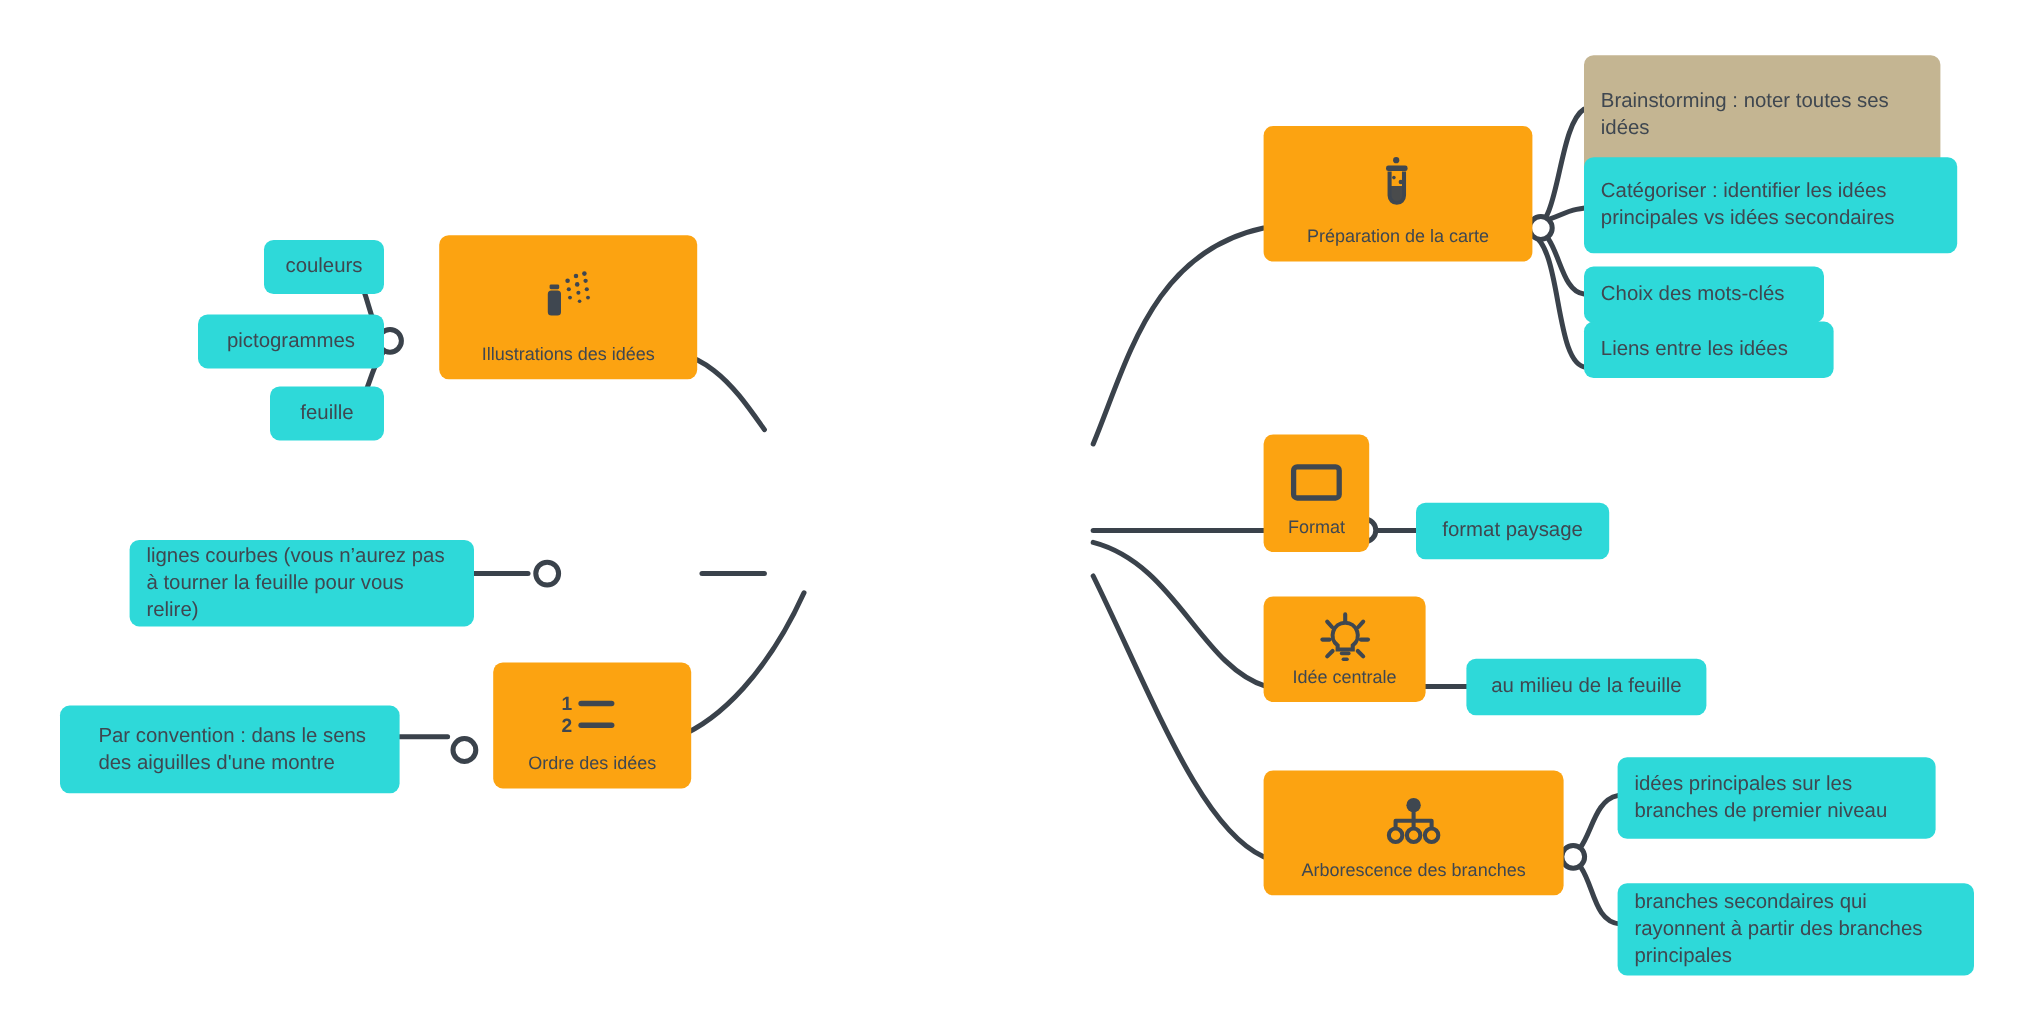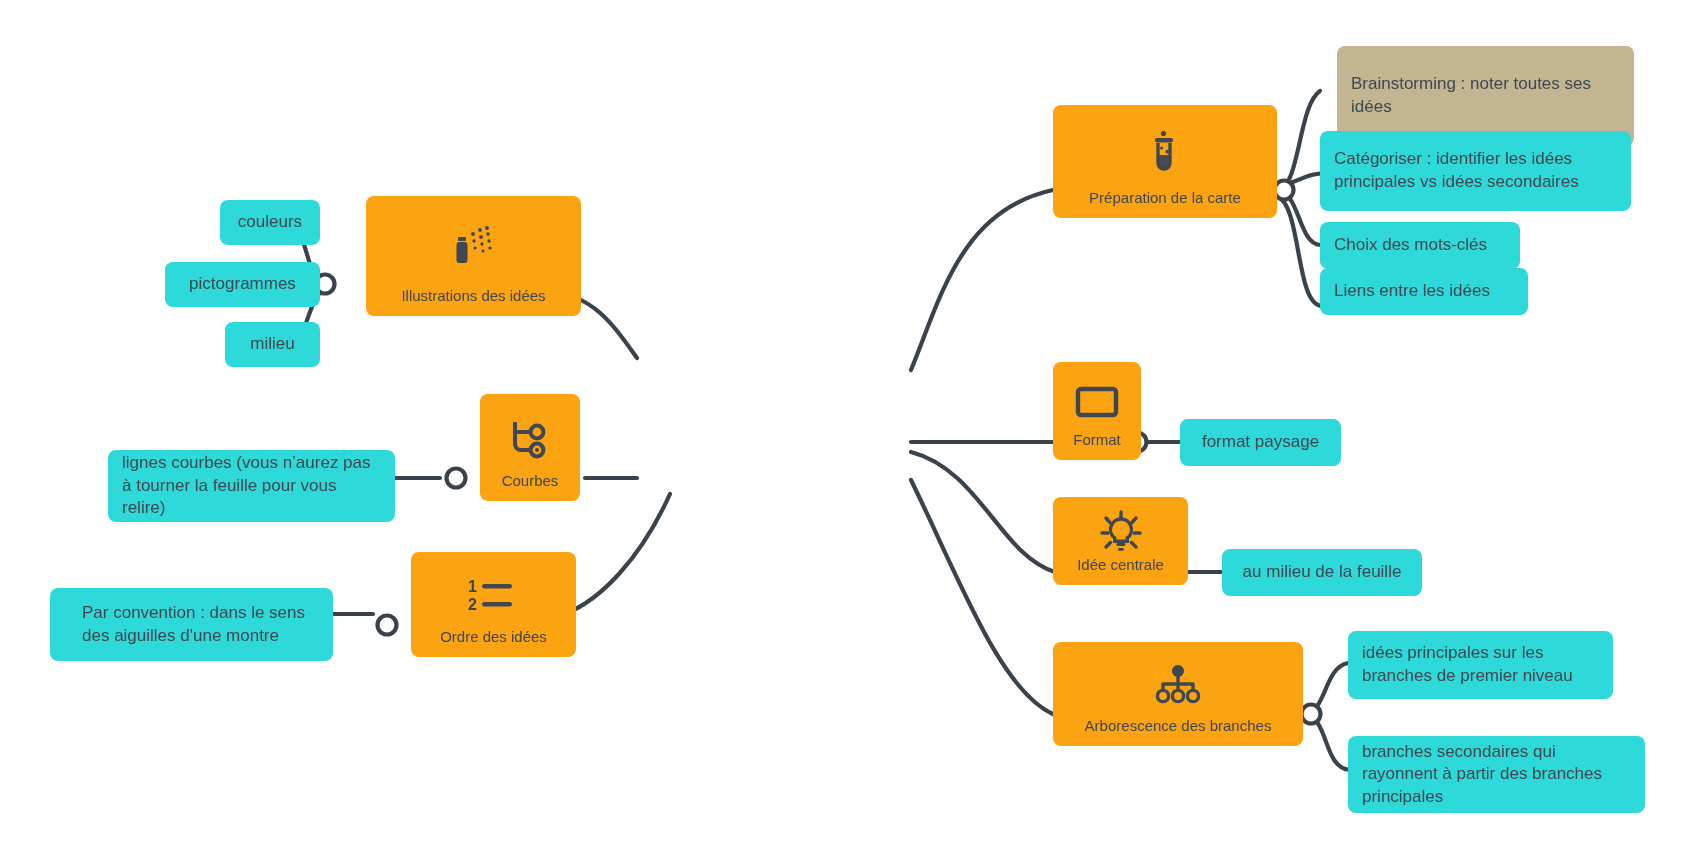--- a/index.html
+++ b/index.html
@@ -119,21 +119,21 @@
         <rect x="7" y="8" width="18" height="4.6" rx="2" fill="#3f4750"></rect>
         <path d="M10 13 v20 a6 6 0 0 0 12 0 V13" fill="none" stroke="#3f4750" stroke-width="3.4"></path>
         <path d="M10.6 25 h10.8 v8 a5.4 5.4 0 0 1 -10.8 0 z" fill="#3f4750" opacity=".95"></path>
         <circle cx="13.6" cy="18" r="1.5" fill="#3f4750"></circle>
         <circle cx="19.4" cy="21.6" r="1.9" fill="#3f4750"></circle>
       </svg>
     </span>
     <div class="lbl">Préparation de la carte</div>
   </div>
 
-  <div class="node lvl2 tan" style="left:1320px;top:46px;width:297px;height:100px;margin-left:17px;">
+  <div class="node lvl2 tan" style="left:1320px;top:46px;width:297px;height:100px;">
     <div class="lbl">Brainstorming : noter toutes ses idées</div>
   </div>
 
   <div class="node lvl2" style="left:1320px;top:131px;width:311px;height:80px;">
     <div class="lbl">Catégoriser : identifier les idées principales vs idées secondaires</div>
   </div>
 
   <div class="node lvl2" style="left:1320px;top:222px;width:200px;height:47px;">
     <div class="lbl">Choix des mots-clés</div>
   </div>
@@ -225,35 +225,23 @@
 
   <div class="node lvl2 center" style="left:220px;top:200px;width:100px;height:45px;">
     <div class="lbl">couleurs</div>
   </div>
 
   <div class="node lvl2 center" style="left:165px;top:262px;width:155px;height:45px;">
     <div class="lbl">pictogrammes</div>
   </div>
 
   <div class="node lvl2 center" style="left:225px;top:322px;width:95px;height:45px;">
-    <div class="lbl">milieu</div>
-  </div>
-
-  <div class="node lvl1" style="left:480px;top:394px;width:100px;height:107px;">
-    <span class="icon-wrap">
-      <svg class="icon" width="46" height="44" viewBox="0 0 46 44" xmlns="http://www.w3.org/2000/svg">
-        <path d="M8 6 v22 a6 6 0 0 0 6 6 h8" fill="none" stroke="#3f4750" stroke-width="4"></path>
-        <path d="M8 16 h14" fill="none" stroke="#3f4750" stroke-width="4"></path>
-        <circle cx="30" cy="16" r="6.4" fill="none" stroke="#3f4750" stroke-width="4"></circle>
-        <circle cx="30" cy="34" r="6.4" fill="none" stroke="#3f4750" stroke-width="4"></circle>
-        <circle cx="30" cy="34" r="2" fill="#3f4750"></circle>
-      </svg>
-    </span>
-    <div class="lbl">Courbes</div>
-  </div>
+    <div class="lbl">feuille</div>
+  </div>
+
 
   <div class="node lvl2" style="left:108px;top:450px;width:287px;height:72px;">
     <div class="lbl">lignes courbes (vous n’aurez pas à tourner la feuille pour vous relire)</div>
   </div>
 
   <div class="node lvl1" style="left:411px;top:552px;width:165px;height:105px;">
     <span class="icon-wrap">
       <svg class="icon" width="56" height="40" viewBox="0 0 56 40" xmlns="http://www.w3.org/2000/svg">
         <text x="2" y="17" font-family="Liberation Sans, sans-serif" font-size="16" font-weight="bold" fill="#3f4750">1</text>
         <text x="2" y="35" font-family="Liberation Sans, sans-serif" font-size="16" font-weight="bold" fill="#3f4750">2</text>

